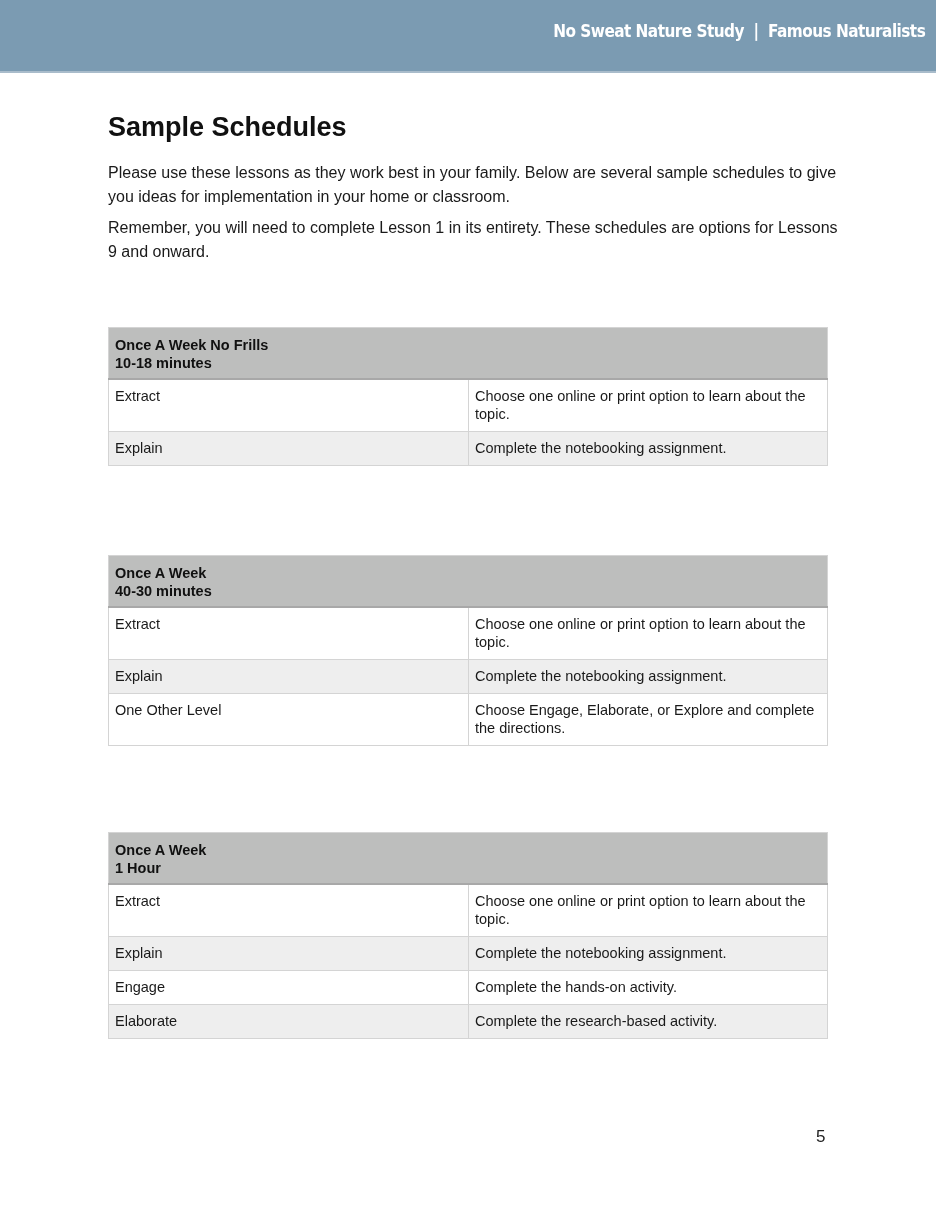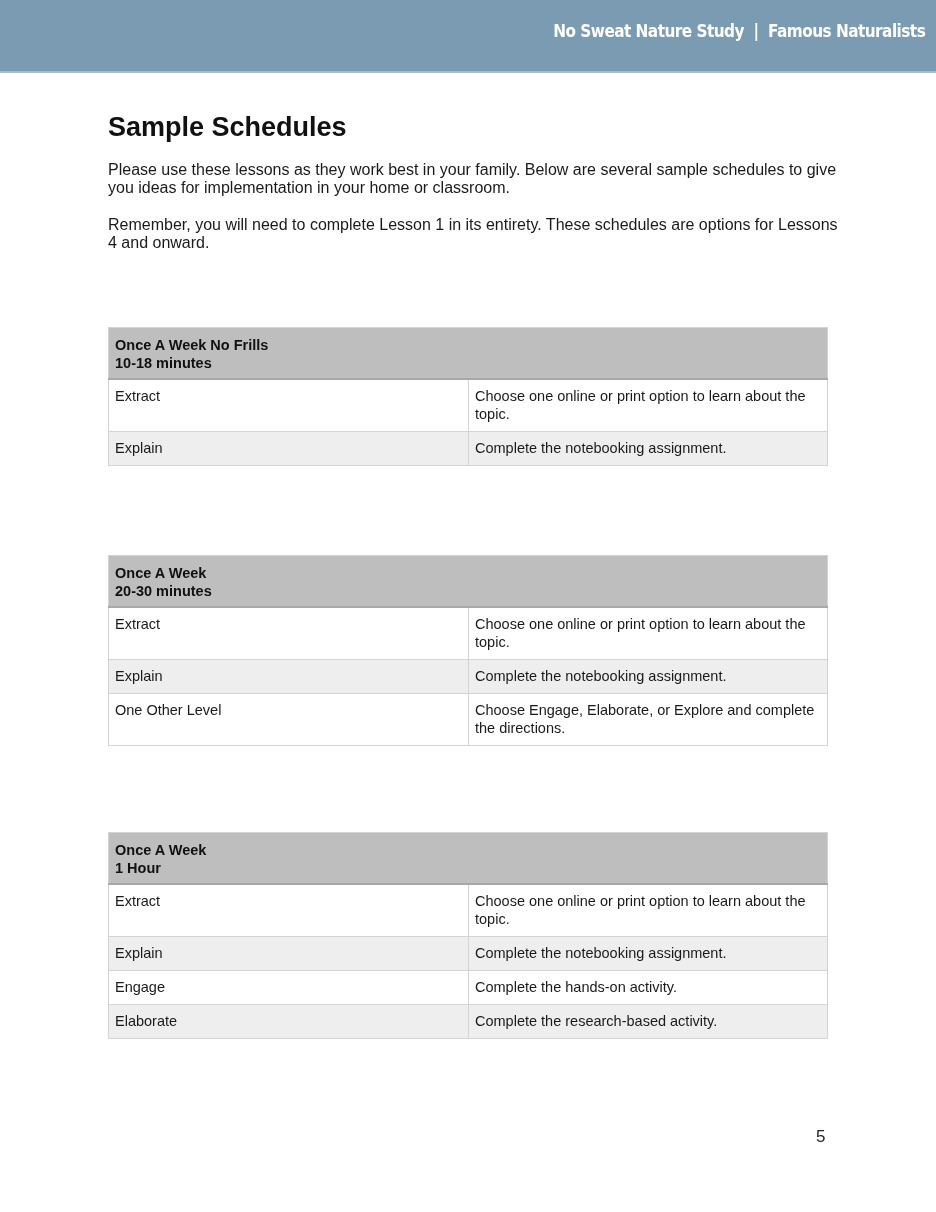--- a/index.html
+++ b/index.html
@@ -13,21 +13,21 @@
     position: absolute; right: 11px; top: 21px;
     color: #ffffff; font-family: "DejaVu Sans", sans-serif; font-weight: bold;
     font-size: 17px; letter-spacing: -0.6px; transform: scaleX(0.9); transform-origin: right center;
   }
   .page-title {
     position: absolute; left: 108px; top: 112px;
     font-size: 27px; font-weight: bold; color: #111;
   }
   .para {
     position: absolute; left: 108px; width: 730px;
-    font-size: 16px; line-height: 18px; color: #1a1a1a;
+    font-size: 16px; line-height: 24px; color: #1a1a1a;
   }
   .para1 { top: 161px; }
   .para2 { top: 216px; }
   table.sched {
     position: absolute; left: 108px; width: 720px;
     border-collapse: collapse; font-size: 14.5px;
   }
   table.sched td, table.sched th {
     border: 1px solid #d4d4d4; vertical-align: top; text-align: left;
     padding: 7px 6px 8px 6px; line-height: 18px;
@@ -48,21 +48,21 @@
 </head>
 <body>
 
 <div class="header-bar">
   <div class="header-title" style="white-space: pre;">No Sweat Nature Study  |  Famous Naturalists</div>
 </div>
 
 <h1 class="page-title">Sample Schedules</h1>
 
 <p class="para para1">Please use these lessons as they work best in your family. Below are several sample schedules to give you ideas for implementation in your home or classroom.</p>
-<p class="para para2">Remember, you will need to complete Lesson 1 in its entirety. These schedules are options for Lessons 4 and onward.</p>
+<p class="para para2">Remember, you will need to complete Lesson 1 in its entirety. These schedules are options for Lessons 9 and onward.</p>
 
 <table class="sched t1">
   <tbody>
       <tr>
     <th colspan="2">
       <div>Once A Week No Frills</div>
       <div>10-18 minutes</div>
     </th>
   </tr>
   <tr>
@@ -74,21 +74,21 @@
     <td>Complete the notebooking assignment.</td>
   </tr>
 </tbody>
   </table>
 
 <table class="sched t2">
   <tbody>
       <tr>
     <th colspan="2">
       <div>Once A Week</div>
-      <div>20-30 minutes</div>
+      <div>40-30 minutes</div>
     </th>
   </tr>
   <tr>
     <td class="c1">Extract</td>
     <td>Choose one online or print option to learn about the topic.</td>
   </tr>
   <tr class="alt">
     <td class="c1">Explain</td>
     <td>Complete the notebooking assignment.</td>
   </tr>

